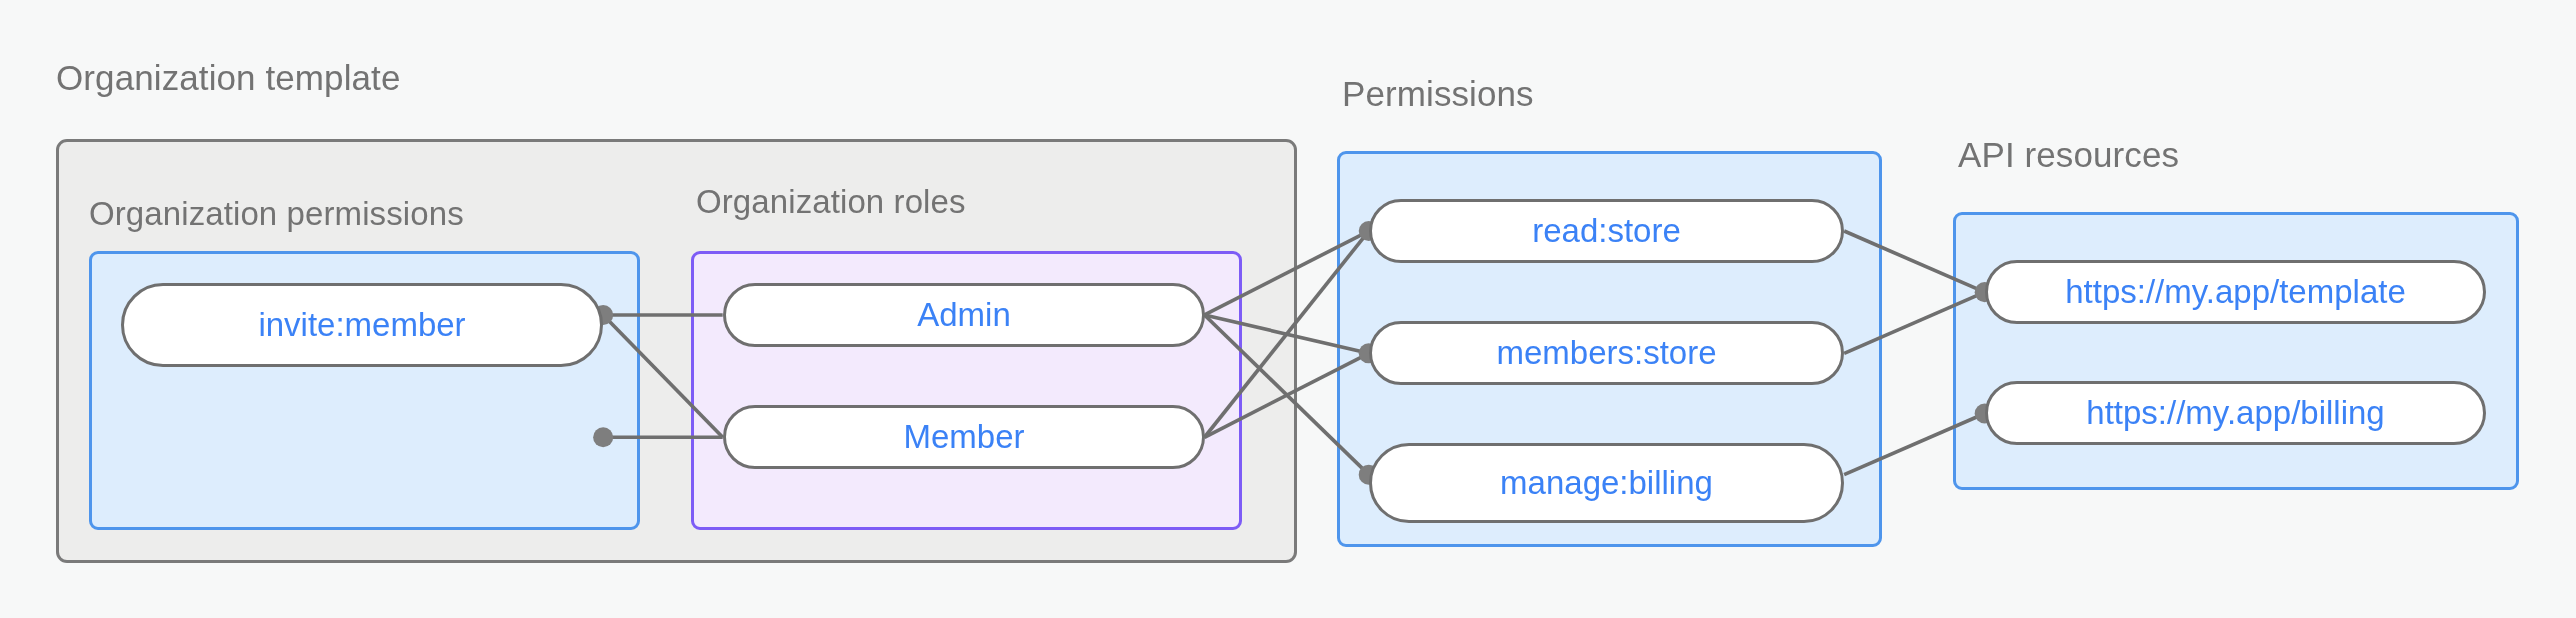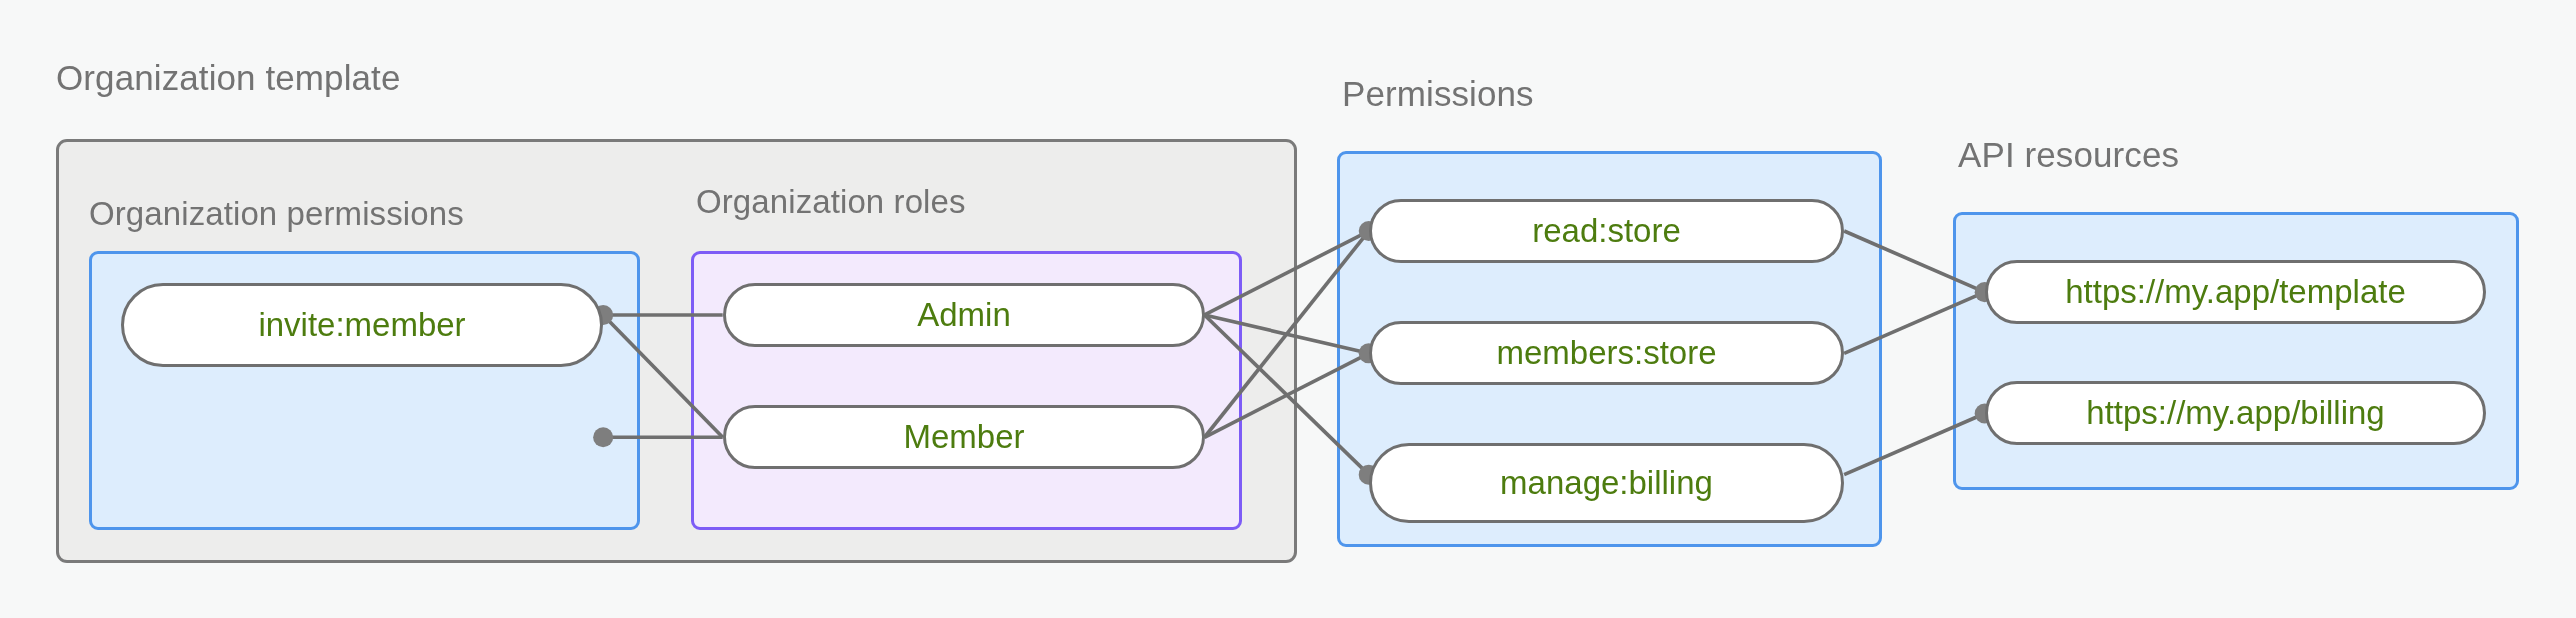--- a/index.html
+++ b/index.html
@@ -45,21 +45,21 @@
   
   .pill{
     position:absolute;
     box-sizing:border-box;
     background:#ffffff;
     border:3.2px solid #6f6f6f;
     border-radius:912px;
     display:flex;
     align-items:center;
     justify-content:center;
-    color:#4d7c0f;
+    color:#3b82f6;
     font-size:33px;
     white-space:nowrap;
     z-index:3;
   }
 
   
   #edges{position:absolute;left:0;top:0;width:2576px;height:619px;z-index:2;pointer-events:none;}
   #edges line{stroke:#6f6f6f;stroke-width:4;}
   #edges circle{fill:#7e7e7e;}
 </style>

